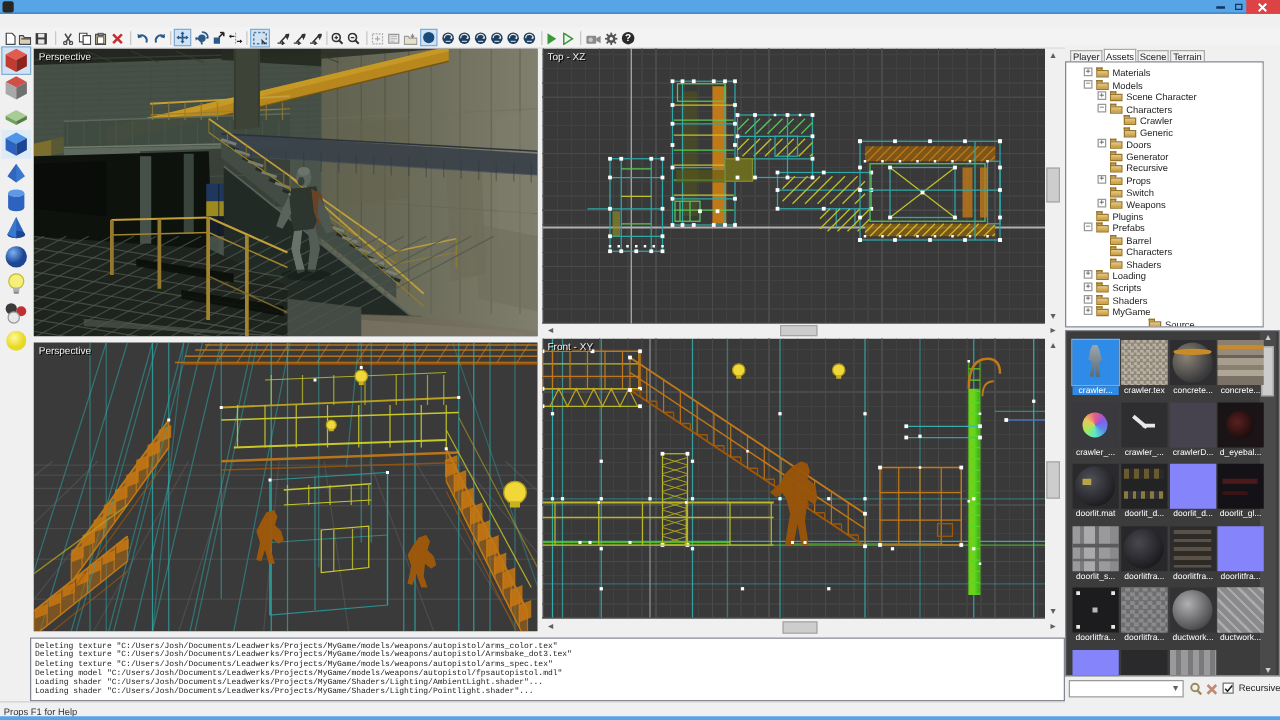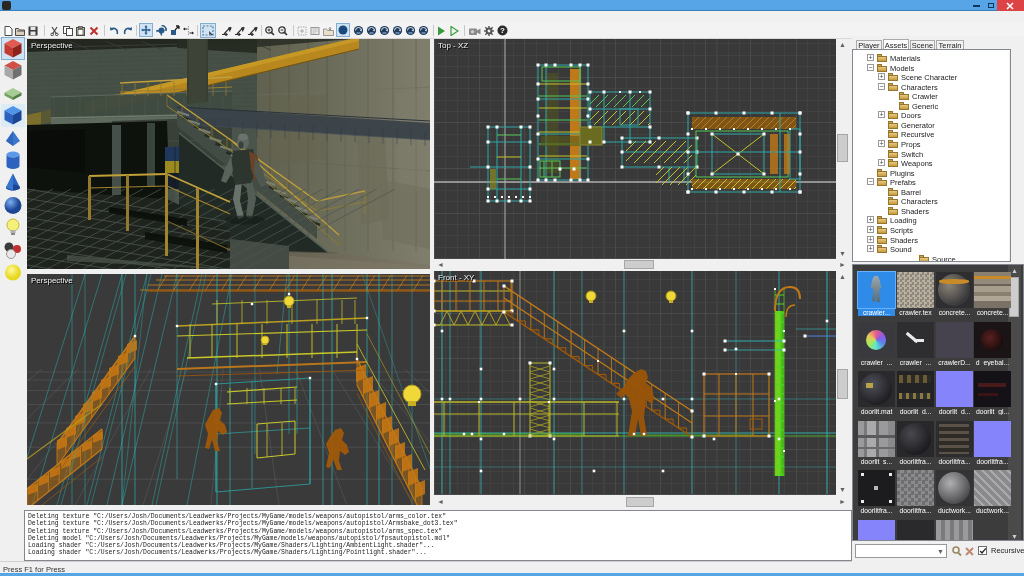--- a/index.html
+++ b/index.html
@@ -1292,21 +1292,21 @@
   </div>
 
   <div class="abs" id="console">Deleting texture "C:/Users/Josh/Documents/Leadwerks/Projects/MyGame/models/weapons/autopistol/arms_color.tex"
 Deleting texture "C:/Users/Josh/Documents/Leadwerks/Projects/MyGame/models/weapons/autopistol/Armsbake_dot3.tex"
 Deleting texture "C:/Users/Josh/Documents/Leadwerks/Projects/MyGame/models/weapons/autopistol/arms_spec.tex"
 Deleting model "C:/Users/Josh/Documents/Leadwerks/Projects/MyGame/models/weapons/autopistol/fpsautopistol.mdl"
 Loading shader "C:/Users/Josh/Documents/Leadwerks/Projects/MyGame/Shaders/Lighting/AmbientLight.shader"...
 Loading shader "C:/Users/Josh/Documents/Leadwerks/Projects/MyGame/Shaders/Lighting/Pointlight.shader"...</div>
 
   <div class="abs" style="left:0;top:561px;width:1024px;height:1px;background:#d0d0d0;"></div>
-  <div class="abs" style="left:3px;top:565px;font-size:7.5px;color:#333;">Press F1 for Press</div>
+  <div class="abs" style="left:3px;top:565px;font-size:7.5px;color:#333;">Props F1 for Help</div>
   <div class="abs" style="left:0;top:573px;width:1024px;height:3px;background:#57a4e6;"></div>
 
   <div class="abs" id="rpanel"></div>
 
   <div class="abs" id="tabs" style="left:852px;top:40px;width:172px;height:9px;font-size:7.5px;color:#222;">
     <span class="tab" style="left:4px;width:26px;">Player</span>
     <span class="tab sel" style="left:31px;width:26px;">Assets</span>
     <span class="tab" style="left:58px;width:25px;">Scene</span>
     <span class="tab" style="left:84px;width:28px;">Terrain</span>
   </div>
@@ -1463,21 +1463,21 @@
             <span style="position:absolute;left:0;top:2px;width:10px;height:6px;background:linear-gradient(#e8c982,#c79a3d);border:1px solid #96752e;"></span>
           </span>
           <span style="position:absolute;left:37px;top:1px;">Shaders</span>
         </div>
 <div class="trow" style="left:0;top:194.0px;width:156px;">
           <span class="texp" style="left:14px;top:1px;">+</span>
           <span class="tfold" style="left:24px;top:1px;">
             <span style="position:absolute;left:0;top:0;width:5px;height:2px;background:#caa14d;border:1px solid #96752e;border-bottom:none;"></span>
             <span style="position:absolute;left:0;top:2px;width:10px;height:6px;background:linear-gradient(#e8c982,#c79a3d);border:1px solid #96752e;"></span>
           </span>
-          <span style="position:absolute;left:37px;top:1px;">Sound</span>
+          <span style="position:absolute;left:37px;top:1px;">MyGame</span>
         </div>
 <div class="trow" style="left:0;top:203.6px;width:156px;margin-left:42px;">
           <span class="tfold" style="left:24px;top:1px;">
             <span style="position:absolute;left:0;top:0;width:5px;height:2px;background:#caa14d;border:1px solid #96752e;border-bottom:none;"></span>
             <span style="position:absolute;left:0;top:2px;width:10px;height:6px;background:linear-gradient(#e8c982,#c79a3d);border:1px solid #96752e;"></span>
           </span>
           <span style="position:absolute;left:37px;top:1px;">Source</span>
         </div>
 </div>
     <div class="abs" style="left:156px;top:1px;width:12px;height:210px;background:#f0f0f0;">

